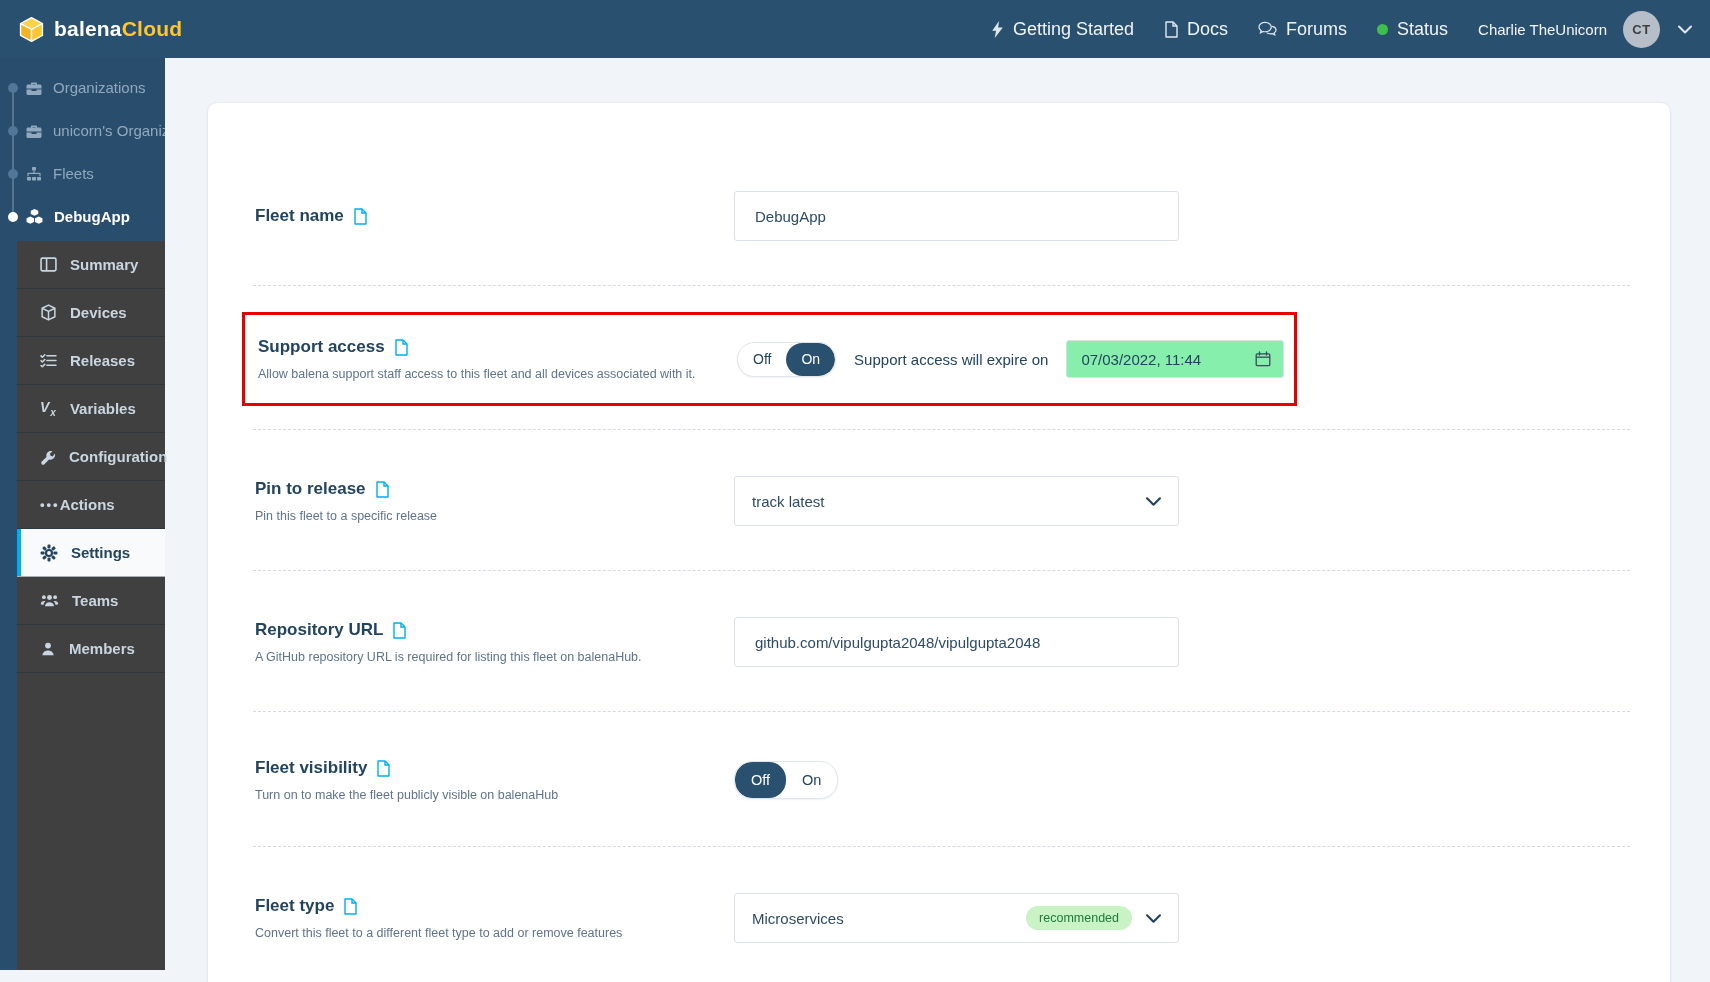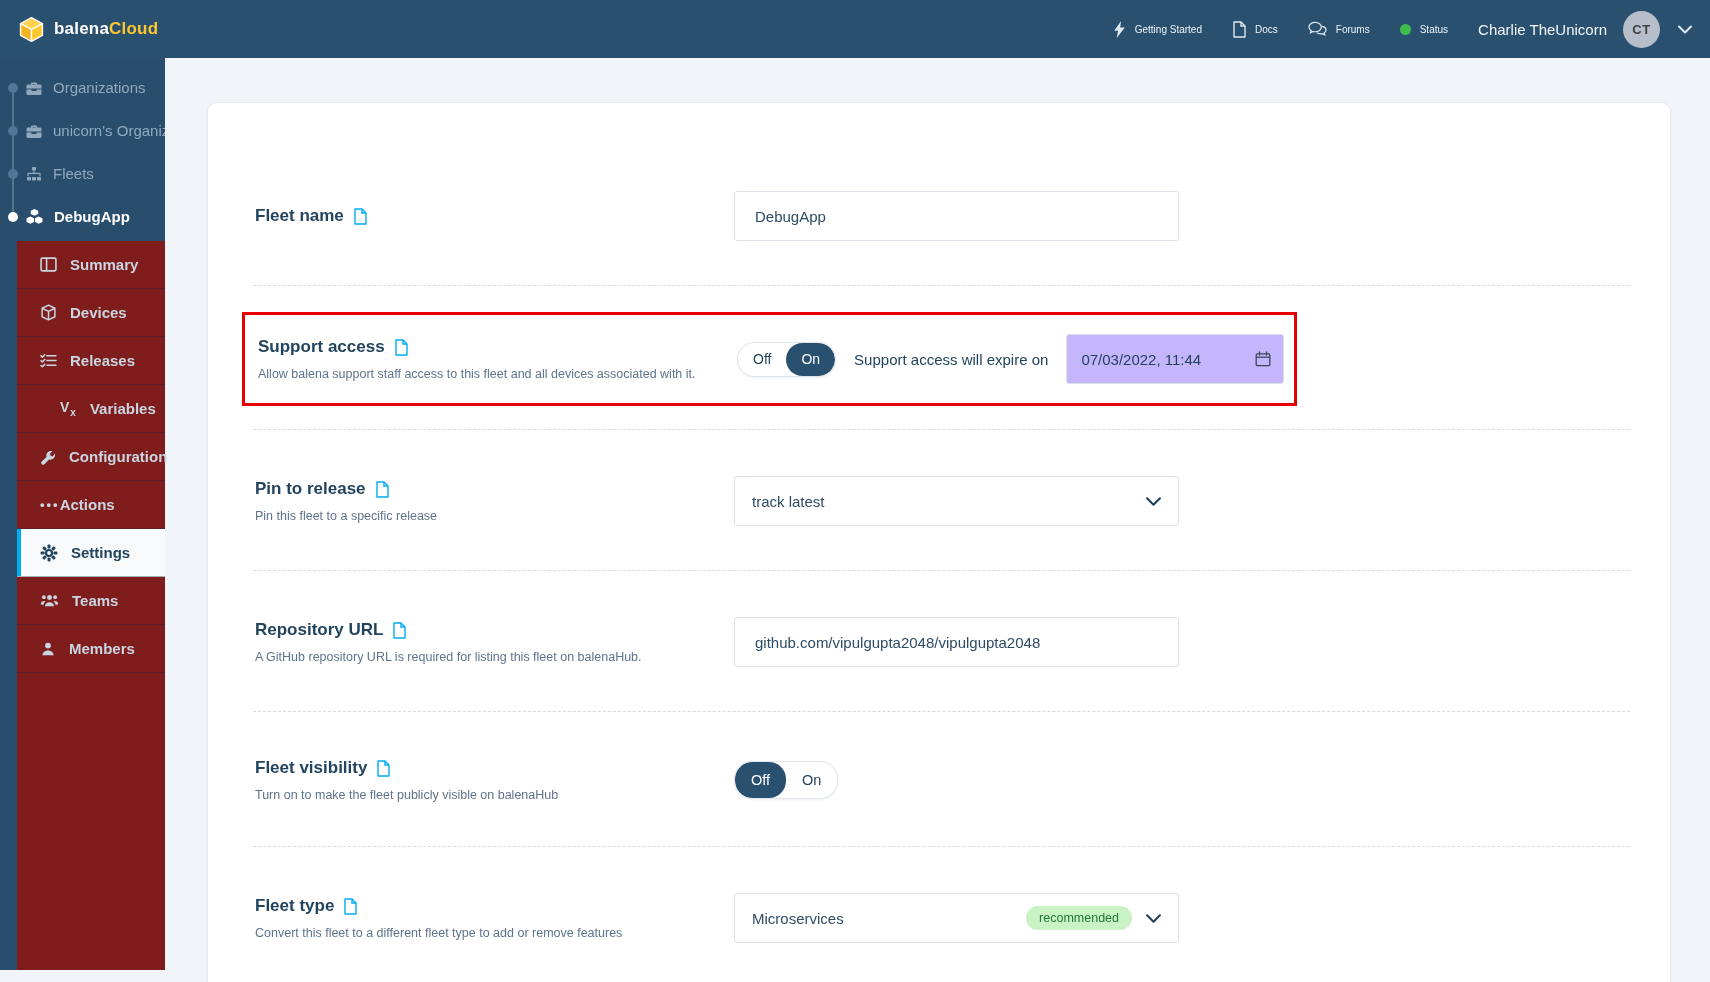--- a/index.html
+++ b/index.html
@@ -3,53 +3,53 @@
 <meta charset="utf-8">
 <style>
   * { margin:0; padding:0; box-sizing:border-box; }
   html,body { width:1710px; height:982px; overflow:hidden; }
   body { font-family:"Liberation Sans","DejaVu Sans",sans-serif; background:#f1f4f8; color:#23445e; }
 
   
   .navbar { position:absolute; top:0; left:0; width:1710px; height:58px; background:#2a506f;
             display:flex; align-items:center; padding:0 18px; z-index:30; }
   .brand { display:flex; align-items:center; gap:9px; cursor:pointer; }
-  .brand-text { font-size:17px; font-weight:700; letter-spacing:.2px; }
+  .brand-text { font-size:21px; font-weight:700; letter-spacing:.2px; }
   .brand-balena { color:#ffffff; }
   .brand-cloud { color:#ffc62e; }
   .nav-right { margin-left:auto; display:flex; align-items:center; gap:30px; }
-  .nav-item { display:flex; align-items:center; gap:9px; color:#eef3f7; font-size:10px; cursor:pointer; }
+  .nav-item { display:flex; align-items:center; gap:9px; color:#eef3f7; font-size:18px; cursor:pointer; }
   .nav-item svg { color:#dfe8ef; }
   .status-dot { width:11px; height:11px; border-radius:50%; background:#3fbe4e; }
   .user-name { color:#f2f6f9; font-size:15px; }
   .avatar { width:37px; height:37px; border-radius:50%; background:#b5bec9; color:#404040;
             display:flex; align-items:center; justify-content:center; font-size:13px; font-weight:700;
             letter-spacing:.5px; cursor:pointer; }
   .nav-caret { color:#dfe8ef; cursor:pointer; display:flex; }
 
   
   .sidebar { position:absolute; top:58px; left:0; width:165px; bottom:12px; background:#284d6d; z-index:20; }
   .tree { position:relative; padding-top:8px; height:183px; }
   .tree-line { position:absolute; left:12px; top:30px; height:129px; width:2px; background:rgba(255,255,255,.22); }
   .tree-item { height:43px; display:flex; align-items:center; padding-left:8px; cursor:pointer;
                color:#92a9bd; font-size:15px; white-space:nowrap; overflow:hidden; }
   .tree-dot { position:relative; z-index:2; width:10px; height:10px; border-radius:50%; background:#517697;
               margin-right:8px; flex-shrink:0; }
   .tree-item svg { margin-right:11px; flex-shrink:0; }
   .tree-item.active { color:#ffffff; font-weight:700; }
   .tree-item.active .tree-dot { background:#ffffff; }
 
-  .menu { position:absolute; left:17px; right:0; top:183px; bottom:0; background:#7f1d1d; }
+  .menu { position:absolute; left:17px; right:0; top:183px; bottom:0; background:#404040; }
   .menu-item { position:relative; height:48px; display:flex; align-items:center; padding-left:23px;
                color:#c9d6e1; font-size:15px; font-weight:700; cursor:pointer;
                border-bottom:1px solid rgba(15,43,66,.35); }
   .menu-item svg, .menu-item .icon-text { margin-right:13px; flex-shrink:0; }
   .menu-item.active { background:#f8fafc; color:#23445e; }
   .active-bar { position:absolute; left:0; top:0; bottom:0; width:4px; background:#00aeef; }
-  .icon-text { font-size:14px; font-weight:700; letter-spacing:1px;margin-left:20px; }
+  .icon-text { font-size:14px; font-weight:700; font-style:italic; letter-spacing:1px; }
   .ellipsis-glyph { font-size:13px; letter-spacing:2px; font-weight:700; }
 
   
   .main { position:absolute; left:165px; top:58px; right:0; bottom:0; background:#f1f4f8; overflow:hidden; }
   .card { margin:44px 0 0 42px; width:1464px; min-height:940px; background:#ffffff;
           border:1px solid #e7ebf1; border-radius:10px; box-shadow:0 1px 3px rgba(40,60,90,.05); }
 
   .sep { border:none; border-top:1px dashed #d5dbe3; margin:0 40px 0 45px; }
 
   .section { display:flex; align-items:center; padding:46px 40px 44px 47px; }
@@ -67,21 +67,21 @@
   .select .caret { margin-left:auto; color:#23445e; display:flex; }
   .select .badge { margin-left:auto; background:#c9f3c4; color:#1f7a38; font-size:12.5px;
                    padding:5px 13px; border-radius:13px; }
   .select .badge + .caret { margin-left:14px; }
 
   
   .support-box { margin:26px 0 23px 34px; width:1055px; min-height:94px; border:3px solid #e80000;
                  display:flex; align-items:center; padding-left:13px; }
   .support-controls { display:flex; align-items:center; }
   .expiry-label { font-size:15px; color:#23445e; margin:0 18px; white-space:nowrap; }
-  .datetime { width:218px; height:50px; border:1px solid #dce1e9; border-radius:3px; background:#c4b5fd;
+  .datetime { width:218px; height:38px; border:1px solid #dce1e9; border-radius:3px; background:#86efac;
               display:flex; align-items:center; padding:0 12px 0 14px; font-size:15px; color:#23445e;
               cursor:text; }
   .datetime svg { margin-left:auto; }
 
   
   .toggle { display:inline-flex; align-items:center; background:#fff; border:1px solid #e0e5ec;
             border-radius:18px; box-shadow:0 1px 2px rgba(40,60,90,.08); overflow:hidden; }
   .toggle-seg { height:33px; display:flex; align-items:center; justify-content:center;
                 padding:0 15px; font-size:14px; color:#23445e; cursor:pointer; }
   .toggle-seg.on-active { background:#2a506f; color:#fff; border-radius:17px; font-weight:400; }

